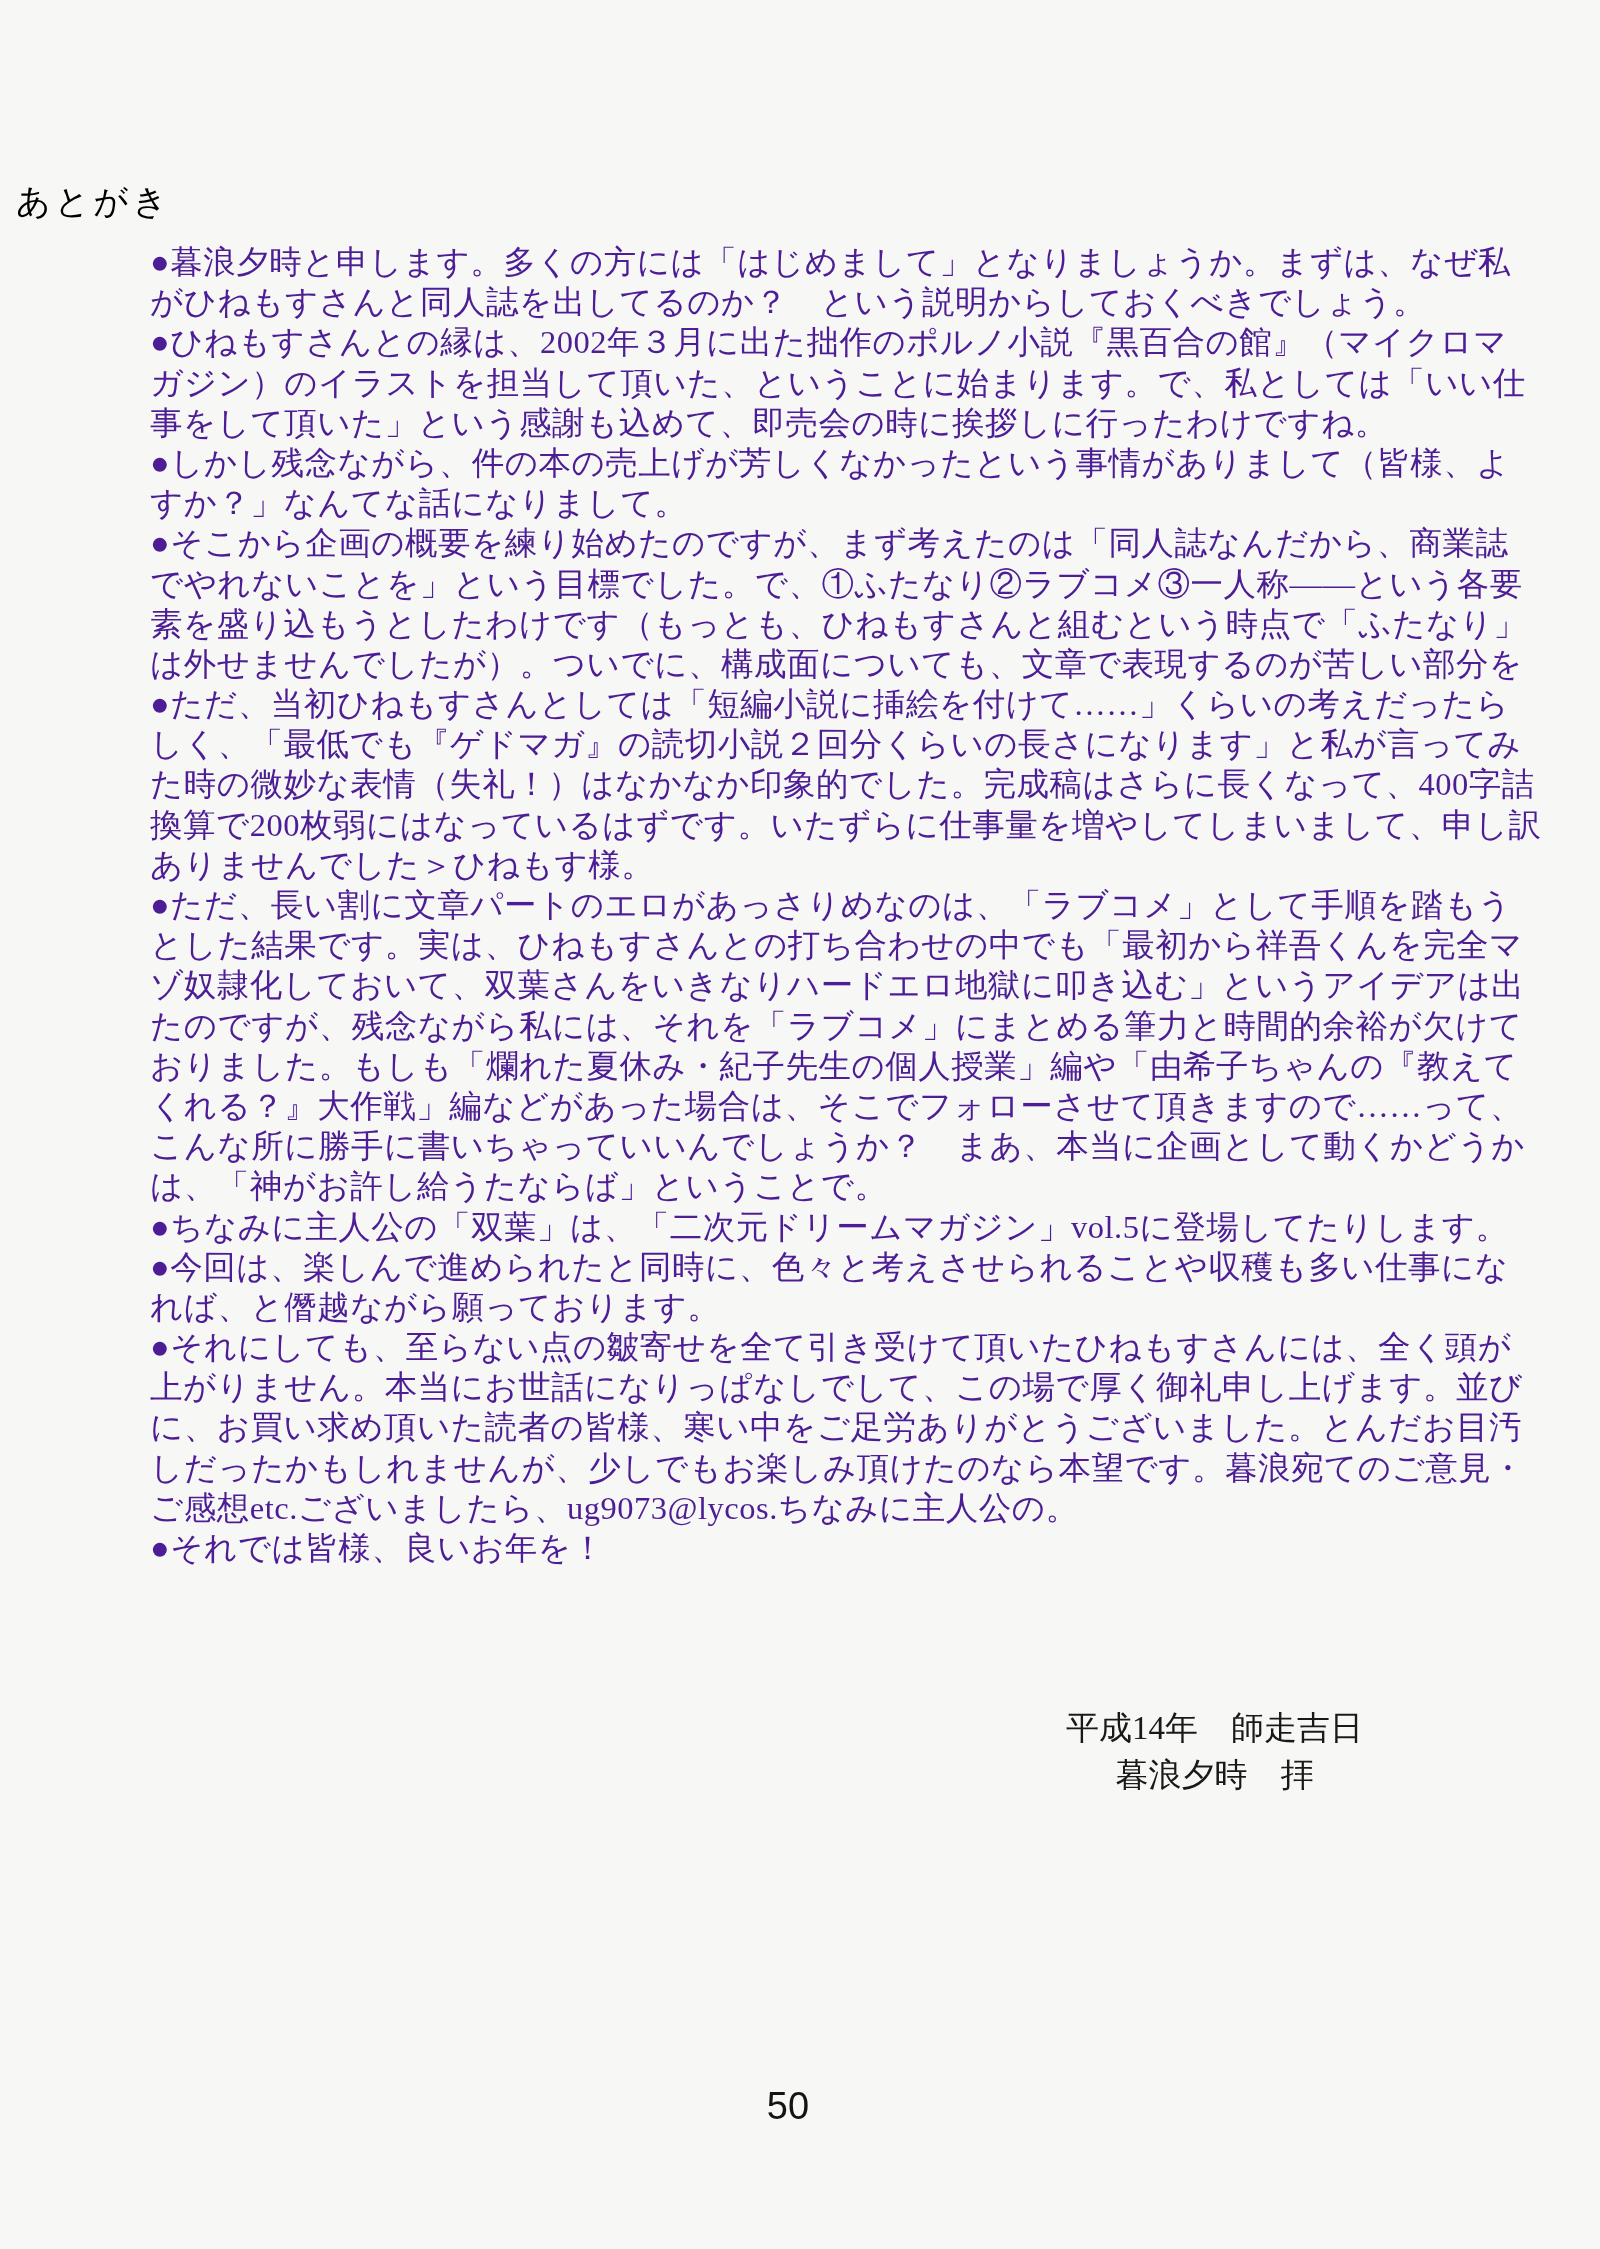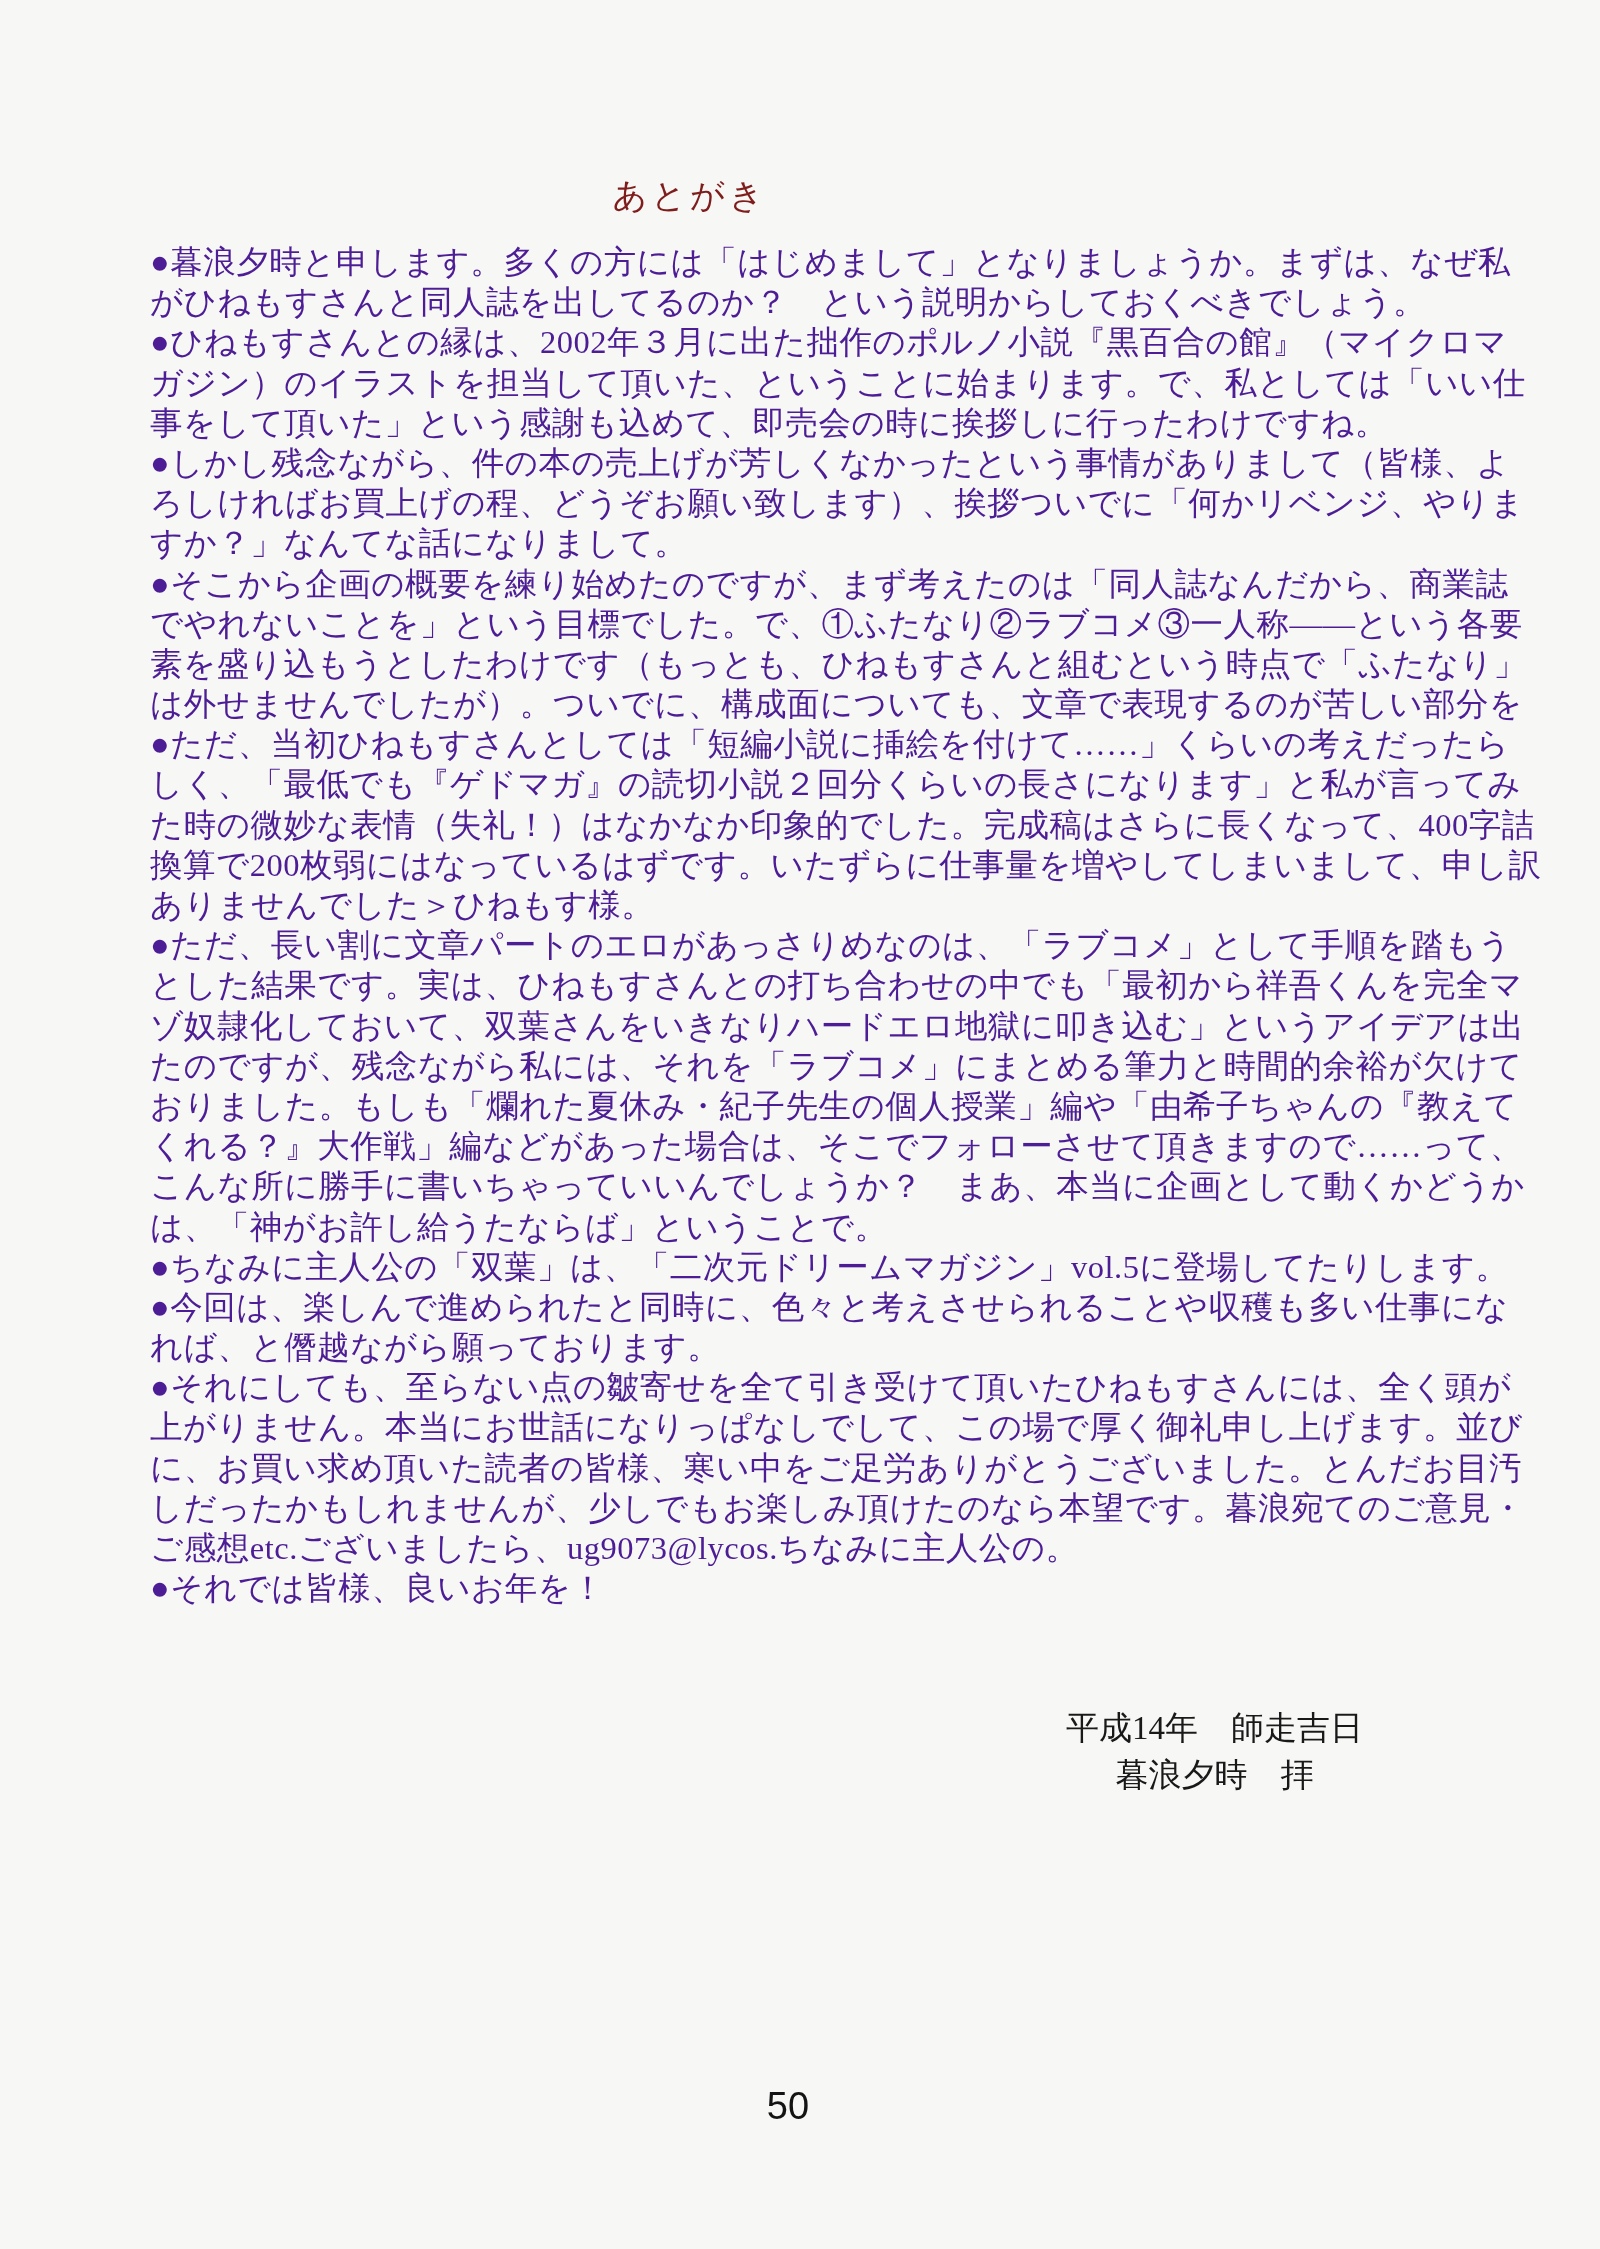--- a/index.html
+++ b/index.html
@@ -17,26 +17,26 @@
   }
   .page {
     position: absolute;
     inset: 0;
   }
   .title {
     position: absolute;
     top: 163px;
     left: 0;
     width: 1360px;           
-    margin: 10px;
-    text-align: center;
+    margin: 16px;
+    text-align: left;
     font-size: 34px;
     font-weight: normal;
     letter-spacing: 4px;
-    color: #7f1d1d;
+    color: #000000;
   }
   .body-text {
     position: absolute;
     top: 242px;
     left: 150px;
     width: 1306px;
     font-size: 32.5px;
     line-height: 40.2px;
     letter-spacing: 0.5px;
     color: #4c1d95;
@@ -72,21 +72,20 @@
 
   <h1 class="title">あとがき</h1>
 
   <div class="body-text">
       <div class="line">●暮浪夕時と申します。多くの方には「はじめまして」となりましょうか。まずは、なぜ私</div>
       <div class="line">がひねもすさんと同人誌を出してるのか？　という説明からしておくべきでしょう。</div>
       <div class="line">●ひねもすさんとの縁は、2002年３月に出た拙作のポルノ小説『黒百合の館』（マイクロマ</div>
       <div class="line">ガジン）のイラストを担当して頂いた、ということに始まります。で、私としては「いい仕</div>
       <div class="line">事をして頂いた」という感謝も込めて、即売会の時に挨拶しに行ったわけですね。</div>
       <div class="line">●しかし残念ながら、件の本の売上げが芳しくなかったという事情がありまして（皆様、よ</div>
-      <div class="line">ろしければお買上げの程、どうぞお願い致します）、挨拶ついでに「何かリベンジ、やりま</div>
       <div class="line">すか？」なんてな話になりまして。</div>
       <div class="line">●そこから企画の概要を練り始めたのですが、まず考えたのは「同人誌なんだから、商業誌</div>
       <div class="line">でやれないことを」という目標でした。で、①ふたなり②ラブコメ③一人称――という各要</div>
       <div class="line">素を盛り込もうとしたわけです（もっとも、ひねもすさんと組むという時点で「ふたなり」</div>
       <div class="line">は外せませんでしたが）。ついでに、構成面についても、文章で表現するのが苦しい部分を</div>
       <div class="line">●ただ、当初ひねもすさんとしては「短編小説に挿絵を付けて……」くらいの考えだったら</div>
       <div class="line">しく、「最低でも『ゲドマガ』の読切小説２回分くらいの長さになります」と私が言ってみ</div>
       <div class="line">た時の微妙な表情（失礼！）はなかなか印象的でした。完成稿はさらに長くなって、400字詰</div>
       <div class="line">換算で200枚弱にはなっているはずです。いたずらに仕事量を増やしてしまいまして、申し訳</div>
       <div class="line">ありませんでした＞ひねもす様。</div>

